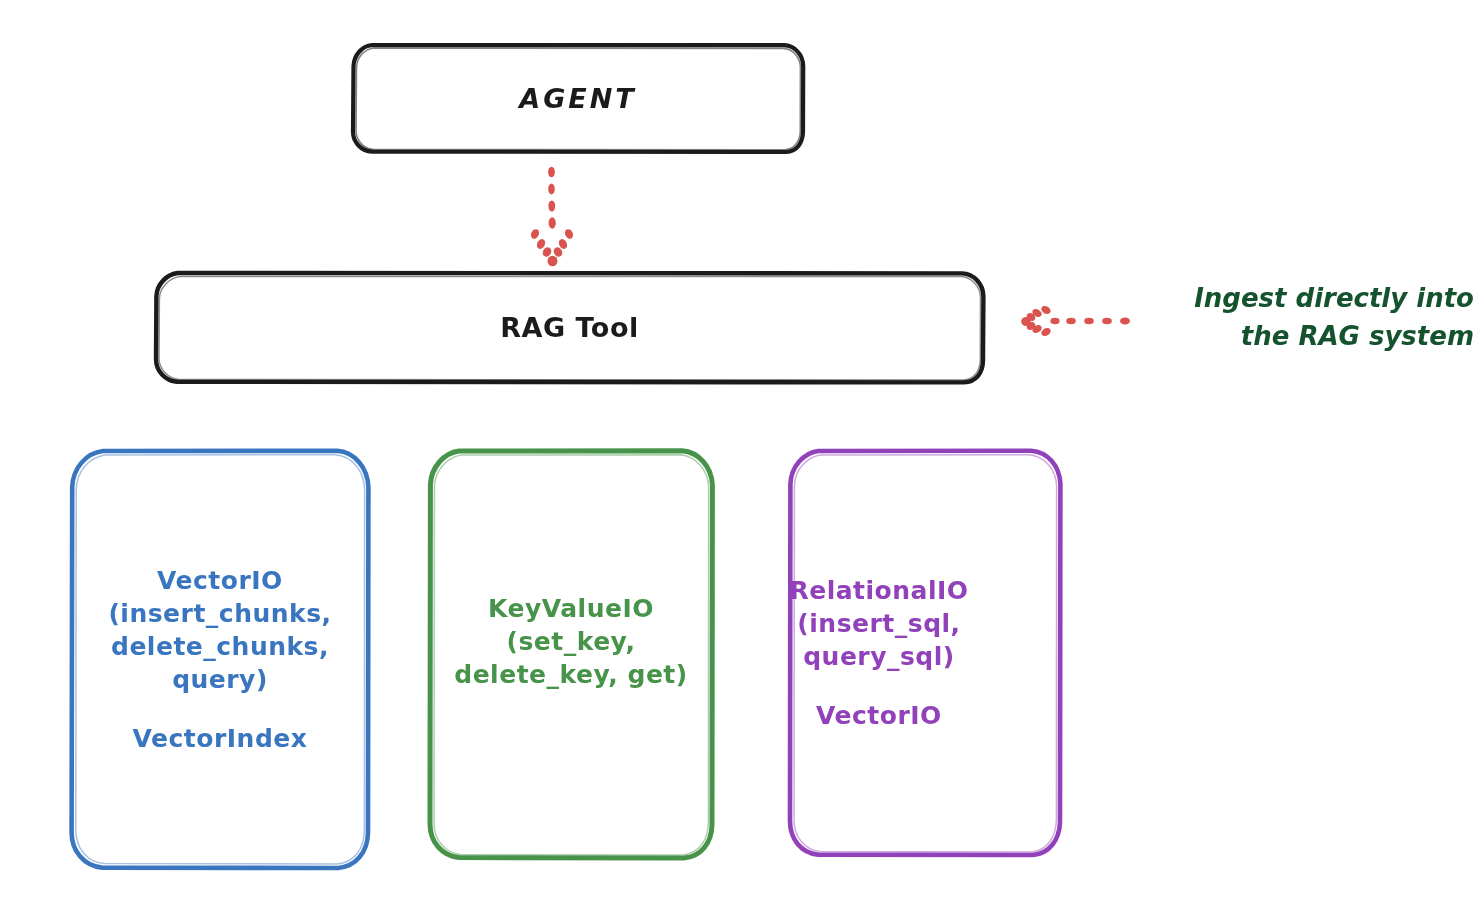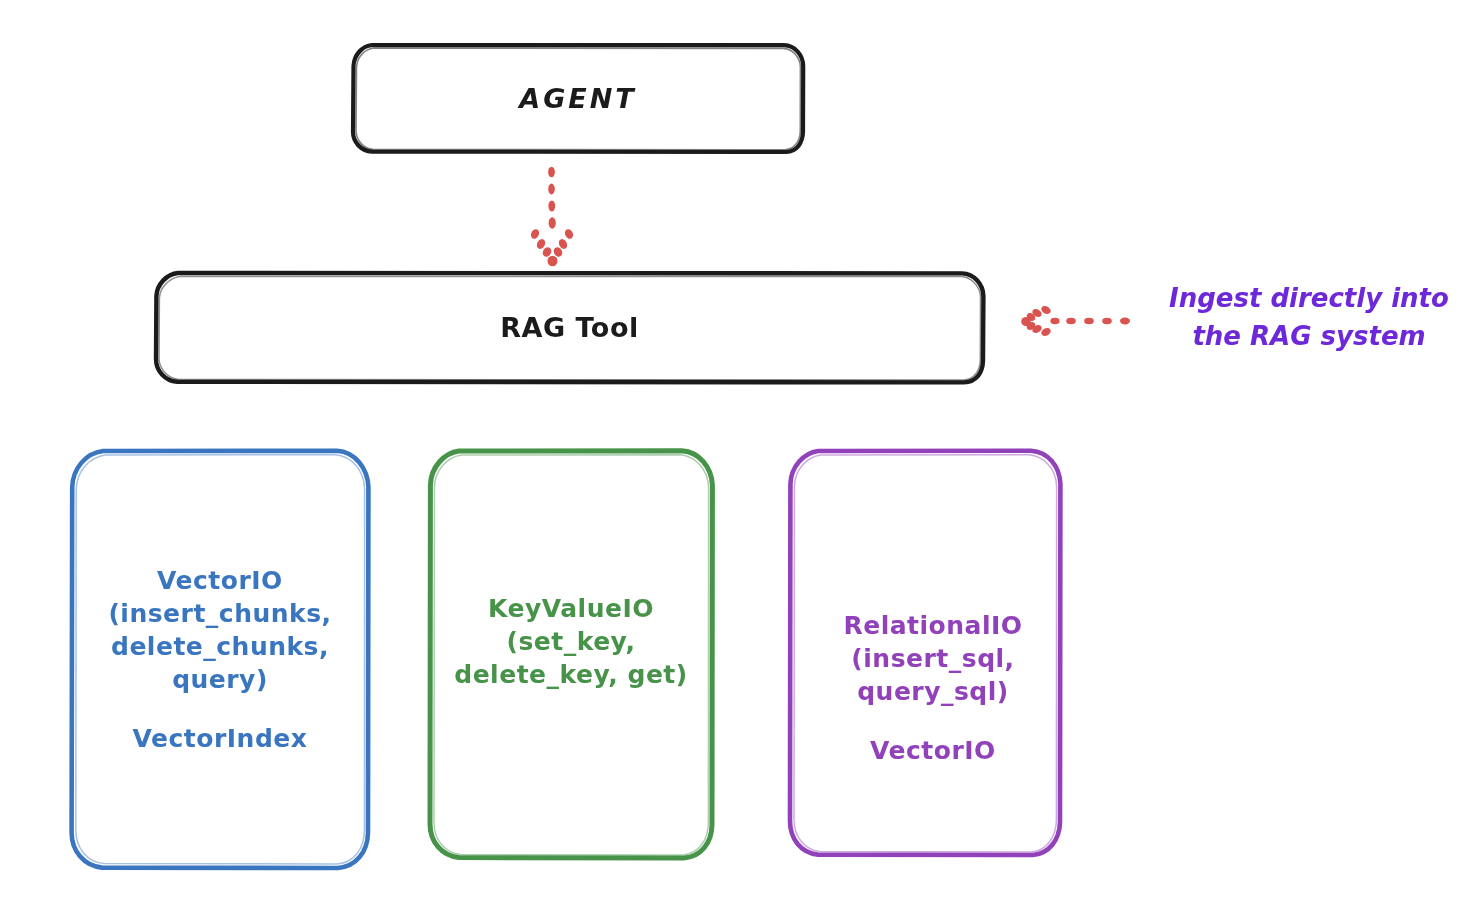--- a/index.html
+++ b/index.html
@@ -73,39 +73,38 @@
     color: #3a76c0;
   }
   .keyvalue-label {
     left: 430px;
     top: 450px;
     width: 282px;
     height: 408px;
     color: #469349;
   }
   .relational-label {
-    left: 798px;
+    left: 744px;
     top: 450px;
     width: 270px;
     height: 405px;
     color: #9141ba;
-    margin-top: 35px;
   }
   .annotation-label {
     position: absolute;
     left: 1144px;
     top: 280px;
     width: 330px;
-    color: #6d28d9;
+    color: #14532d;
     font-family: "DejaVu Sans", sans-serif;
     font-weight: 600;
     font-size: 26px;
     font-style: italic;
     line-height: 1.45;
-    text-align: center;
+    text-align: right;
     white-space: pre-line;
     pointer-events: none;
   }
 </style>
 </head>
 <body>
 
 <div id="canvas">
 
   <svg id="sketch" viewBox="0 0 1484 910" xmlns="http://www.w3.org/2000/svg">

